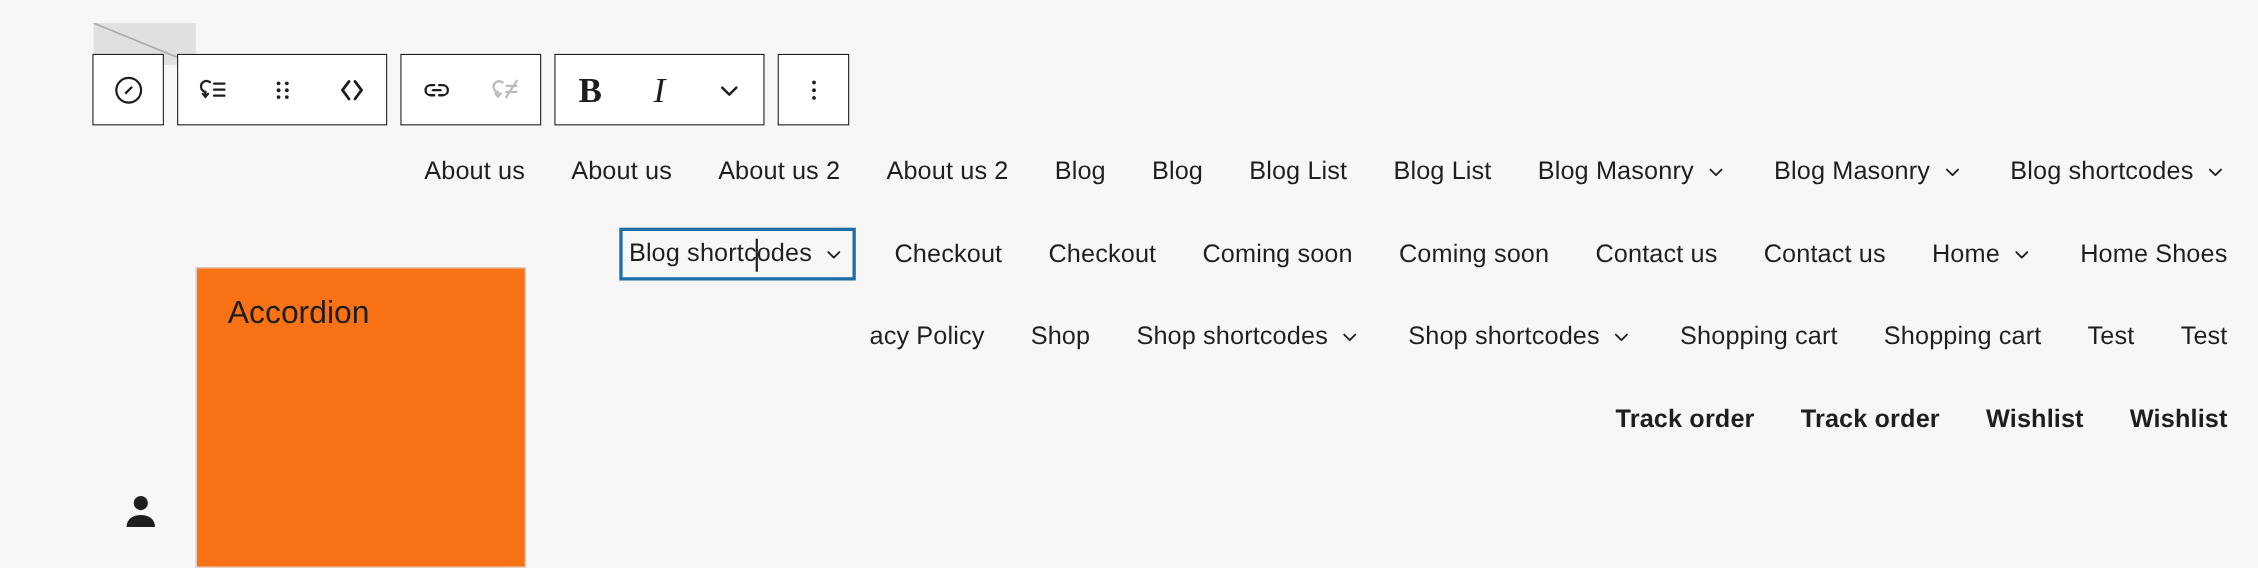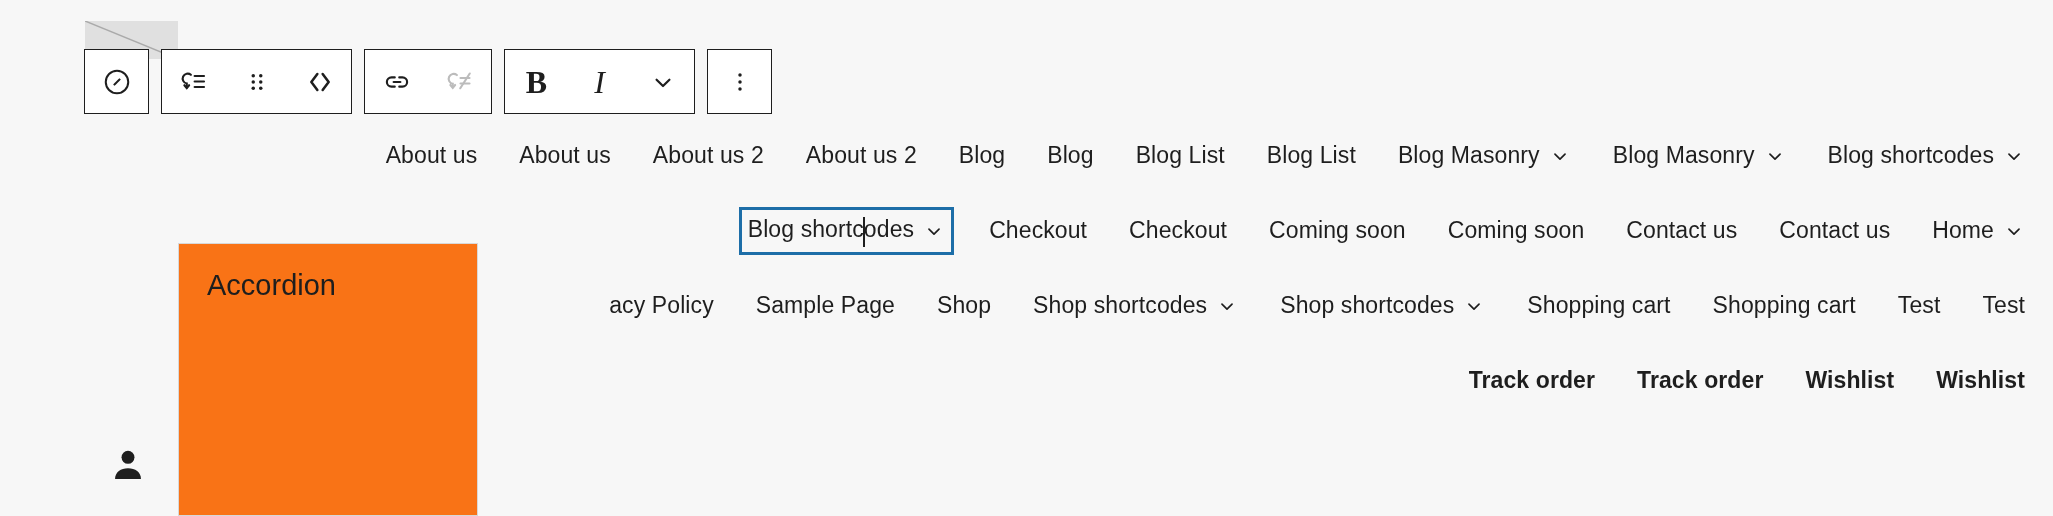--- a/index.html
+++ b/index.html
@@ -298,27 +298,27 @@
         <span>Contact us</span>
       </a>
       <a class="nav-item">
         <span>Home</span>
         <span class="chev">
           <svg width="22" height="22" viewBox="0 0 24 24" fill="none" stroke="currentColor" stroke-width="1.8" stroke-linecap="round" stroke-linejoin="round">
             <polyline points="6.5,10 12,15.5 17.5,10"></polyline>
           </svg>
         </span>
       </a>
+      <a class="nav-item">
+        <span>Home Shoes</span>
+      </a>
     </div>
   <div class="nav-row r3">
       <a class="nav-item">
         <span>acy Policy</span>
-      </a>
-      <a class="nav-item">
-        <span>Sample Page</span>
       </a>
       <a class="nav-item">
         <span>Shop</span>
       </a>
       <a class="nav-item">
         <span>Shop shortcodes</span>
         <span class="chev">
           <svg width="22" height="22" viewBox="0 0 24 24" fill="none" stroke="currentColor" stroke-width="1.8" stroke-linecap="round" stroke-linejoin="round">
             <polyline points="6.5,10 12,15.5 17.5,10"></polyline>
           </svg>

